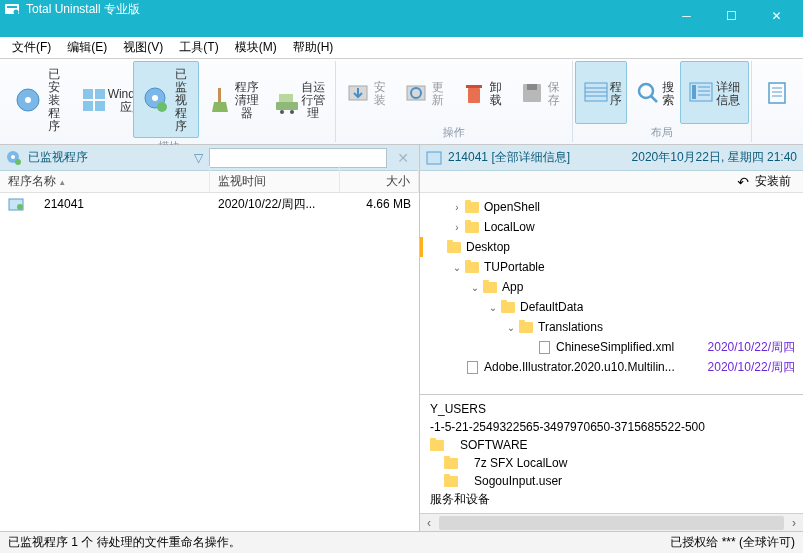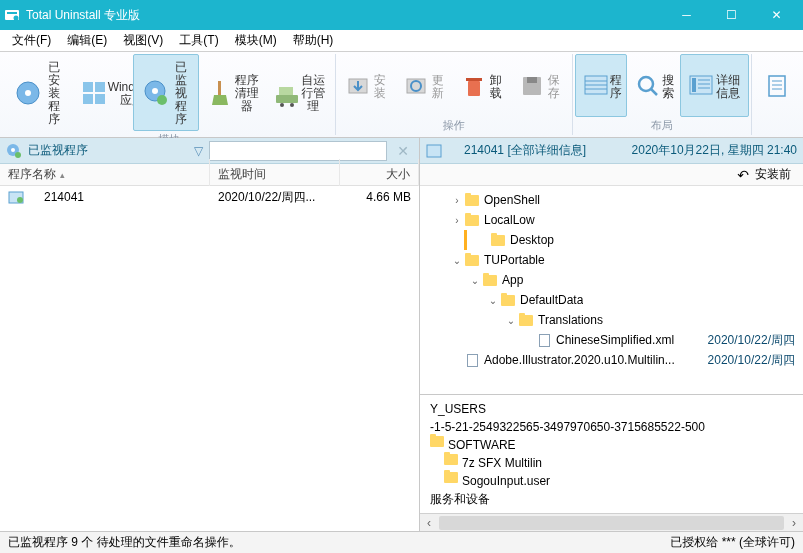--- a/index.html
+++ b/index.html
@@ -1,17 +1,17 @@
 <!DOCTYPE html>
 <html><head>
 <meta charset="utf-8">
 <style>
 *{margin:0;padding:0;box-sizing:border-box;font-family:"Microsoft YaHei","Segoe UI",sans-serif;font-size:12px}
 body{width:803px;height:553px;background:#fff;display:flex;flex-direction:column;overflow:hidden}
-.titlebar{height:30px;background:#1CB5CE;display:flex;align-items:center;padding:1px 4px;color:#fff}
+.titlebar{height:37px;background:#1CB5CE;display:flex;padding:1px 4px;color:#fff}
 .titlebar .icon{width:16px;height:16px;margin-right:6px;display:flex;align-items:center;justify-content:center}
 .titlebar .title{flex:1}
 .titlebar .btns{display:flex}
 .titlebar .btns div{width:45px;height:30px;display:flex;align-items:center;justify-content:center;color:#fff;cursor:pointer}
 .menubar{height:22px;background:#fff;border-bottom:1px solid #d0d0d0;display:flex;align-items:center;padding:0 4px}
 .menubar span{padding:2px 8px;cursor:pointer}
 .ribbon{height:86px;background:linear-gradient(#fdfdff,#f5f8fc);border-bottom:1px solid #c8c8c8;display:flex;padding:2px 4px}
 .rgroup{display:flex;flex-direction:column;align-items:center;border-right:1px solid #d8e0eb;padding:0 2px}
 .rgroup.noborder{border-right:none}
 .rrow{display:flex;flex:1}
@@ -29,36 +29,36 @@
 .panelhdr .close{color:#9fb8c5;font-size:14px;cursor:pointer;padding:0 4px}
 .content{flex:1;display:flex;overflow:hidden}
 .left{width:420px;display:flex;flex-direction:column;border-right:1px solid #c8c8c8}
 .right{flex:1;display:flex;flex-direction:column;overflow:hidden}
 .colhdr{height:22px;background:#fafafa;border-bottom:1px solid #e0e0e0;display:flex;align-items:center}
 .colhdr .col{padding:16px 8px;border-right:1px solid #e8e8e8;height:100%;display:flex;align-items:center;color:#444}
 .colhdr .sortarr{font-size:9px;margin-left:4px;color:#888}
 .listrow{height:22px;display:flex;align-items:center}
 .listrow .cell{padding:0 8px;display:flex;align-items:center;gap:20px}
 .listbody{flex:1;background:#fff;overflow:auto}
-.rhdr{height:26px;background:#d6e9f2;border-bottom:1px solid #b8d4e0;display:flex;align-items:center;padding:0 6px;gap:22px}
+.rhdr{height:26px;background:#d6e9f2;border-bottom:1px solid #b8d4e0;display:flex;align-items:center;padding:0 6px;gap:6px}
 .rhdr .rtxt{color:#0a5a7a}
 .rhdr .rdate{margin-left:auto;color:#0a5a7a}
 .rtoprow{height:22px;background:#fafafa;border-bottom:1px solid #e0e0e0;display:flex;align-items:center;justify-content:flex-end;padding:0 12px;gap:6px}
 .tree{flex:1;overflow:auto;padding:4px 0;position:relative}
 .trow{display:flex;align-items:center;height:20px;padding-right:8px}
 .trow .tgl{width:14px;display:flex;justify-content:center;color:#666;font-size:10px;cursor:pointer}
 .trow .fico{width:16px;height:14px;margin-right:4px;display:flex;align-items:center;justify-content:center}
 .trow .tlbl{white-space:nowrap;overflow:hidden;text-overflow:ellipsis}
-.trow .tdate{margin-left:auto;color:#0c4a6e}
+.trow .tdate{margin-left:auto;color:#6d28d9}
 .folder{display:inline-block;width:14px;height:11px;background:#FFD766;border-radius:1px;position:relative}
 .folder:before{content:"";position:absolute;top:-2px;left:0;width:6px;height:3px;background:#FFD766;border-radius:1px 1px 0 0}
 .fileico{display:inline-block;width:11px;height:13px;background:#fff;border:1px solid #8aa0b5;position:relative}
 .vline{position:absolute;left:0;top:0;bottom:0;width:3px;background:#FFB020}
 .detail{border-top:1px solid #c8c8c8;padding:5px 10px;line-height:18px;max-height:125px;overflow:hidden}
-.detail .drow{display:flex;align-items:flex-start;gap:4px}
+.detail .drow{display:flex;align-items:center;gap:16px}
 .hscroll{height:18px;background:#f0f0f0;border-top:1px solid #d0d0d0;display:flex;align-items:center}
 .hscroll .arr{width:18px;text-align:center;color:#666;cursor:pointer}
 .hscroll .thumb{flex:1;height:14px;background:#d8d8d8;margin:0 1px;border-radius:2px}
 .status{height:22px;background:#f4f4f4;border-top:1px solid #c8c8c8;display:flex;align-items:center;padding:0 8px}
 .status .sright{margin-left:auto}
 svg{display:block}
 </style>
 </head>
 <body>
 
@@ -315,21 +315,21 @@
           </span>
           <span class="tlbl">OpenShell</span>
         </div>
         <div class="trow" style="padding-left: 30px;">
           <span class="tgl">›</span>
           <span class="fico">
             <span class="folder"></span>
           </span>
           <span class="tlbl">LocalLow</span>
         </div>
-        <div class="trow" style="padding-left: 12px; position: relative; margin-left: 44px;">
+        <div class="trow" style="padding-left: 12px; position: relative;">
           <div class="vline"></div>
           <span class="tgl"></span>
           <span class="fico">
             <span class="folder"></span>
           </span>
           <span class="tlbl">Desktop</span>
         </div>
         <div class="trow" style="padding-left: 30px;">
           <span class="tgl">⌄</span>
           <span class="fico">
@@ -377,32 +377,32 @@
       </div>
     <div class="detail">
       <div>Y_USERS</div>
       <div>-1-5-21-2549322565-3497970650-3715685522-500</div>
       <div class="drow">
           <span class="folder"></span>
           <span>SOFTWARE</span>
         </div>
       <div class="drow" style="padding-left:14px">
           <span class="folder"></span>
-          <span>7z SFX Multilin</span>
+          <span>7z SFX LocalLow</span>
         </div>
       <div class="drow" style="padding-left:14px">
           <span class="folder"></span>
           <span>SogouInput.user</span>
         </div>
       <div>服务和设备</div>
     </div>
     <div class="hscroll">
       <div class="arr">‹</div>
       <div class="thumb"></div>
       <div class="arr">›</div>
     </div>
   </div>
 </div>
 
 <div class="status">
-  <span>已监视程序 9 个    待处理的文件重命名操作。</span>
+  <span>已监视程序 1 个    待处理的文件重命名操作。</span>
   <span class="sright">已授权给 *** (全球许可)</span>
 </div>
 
 </body></html>

